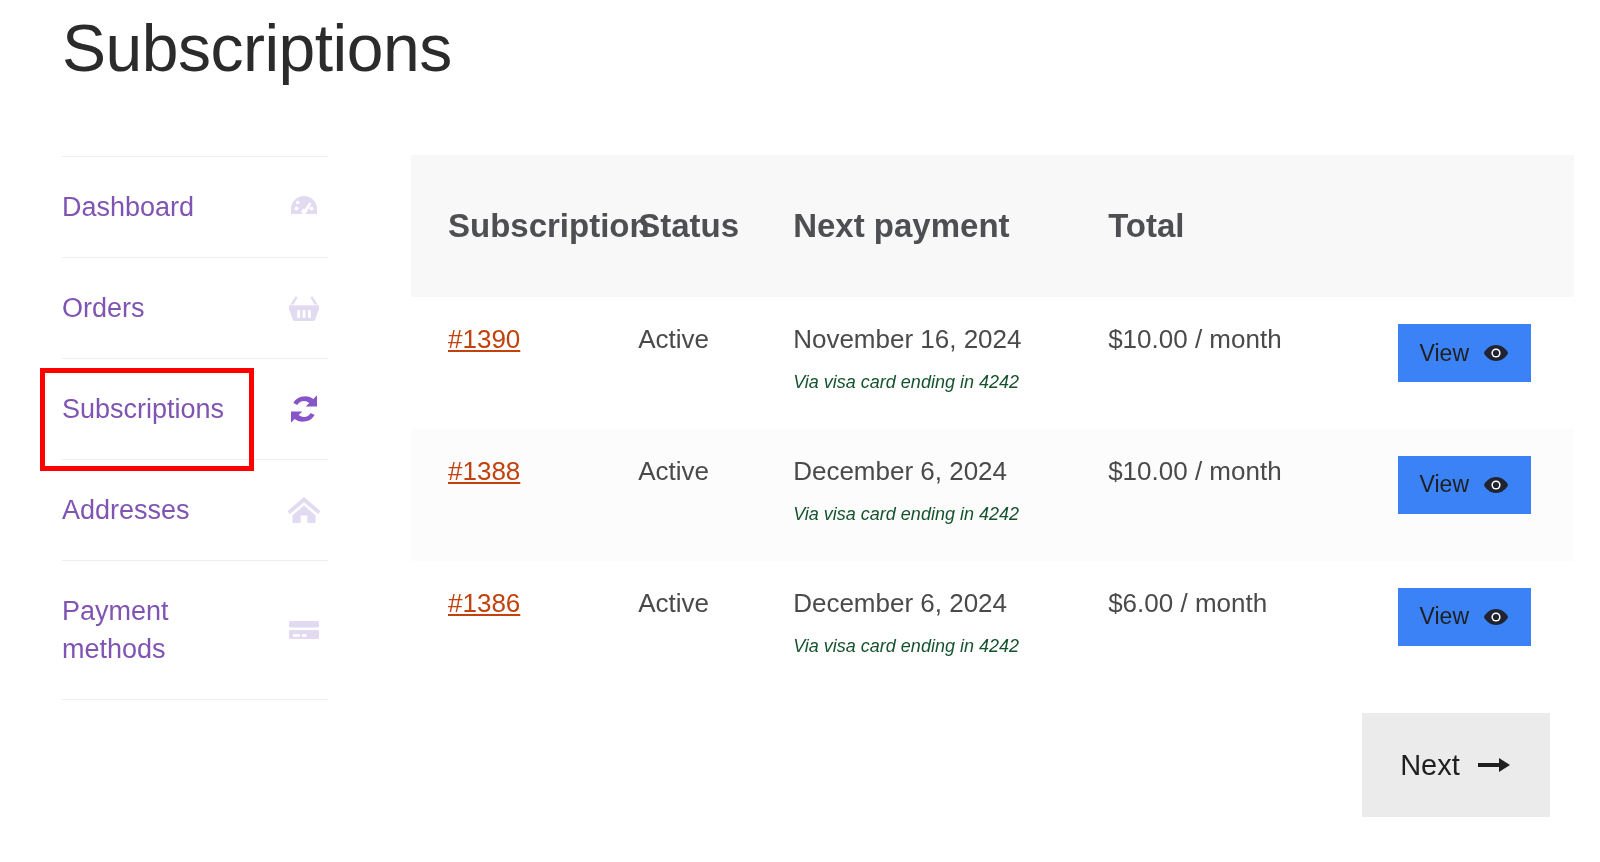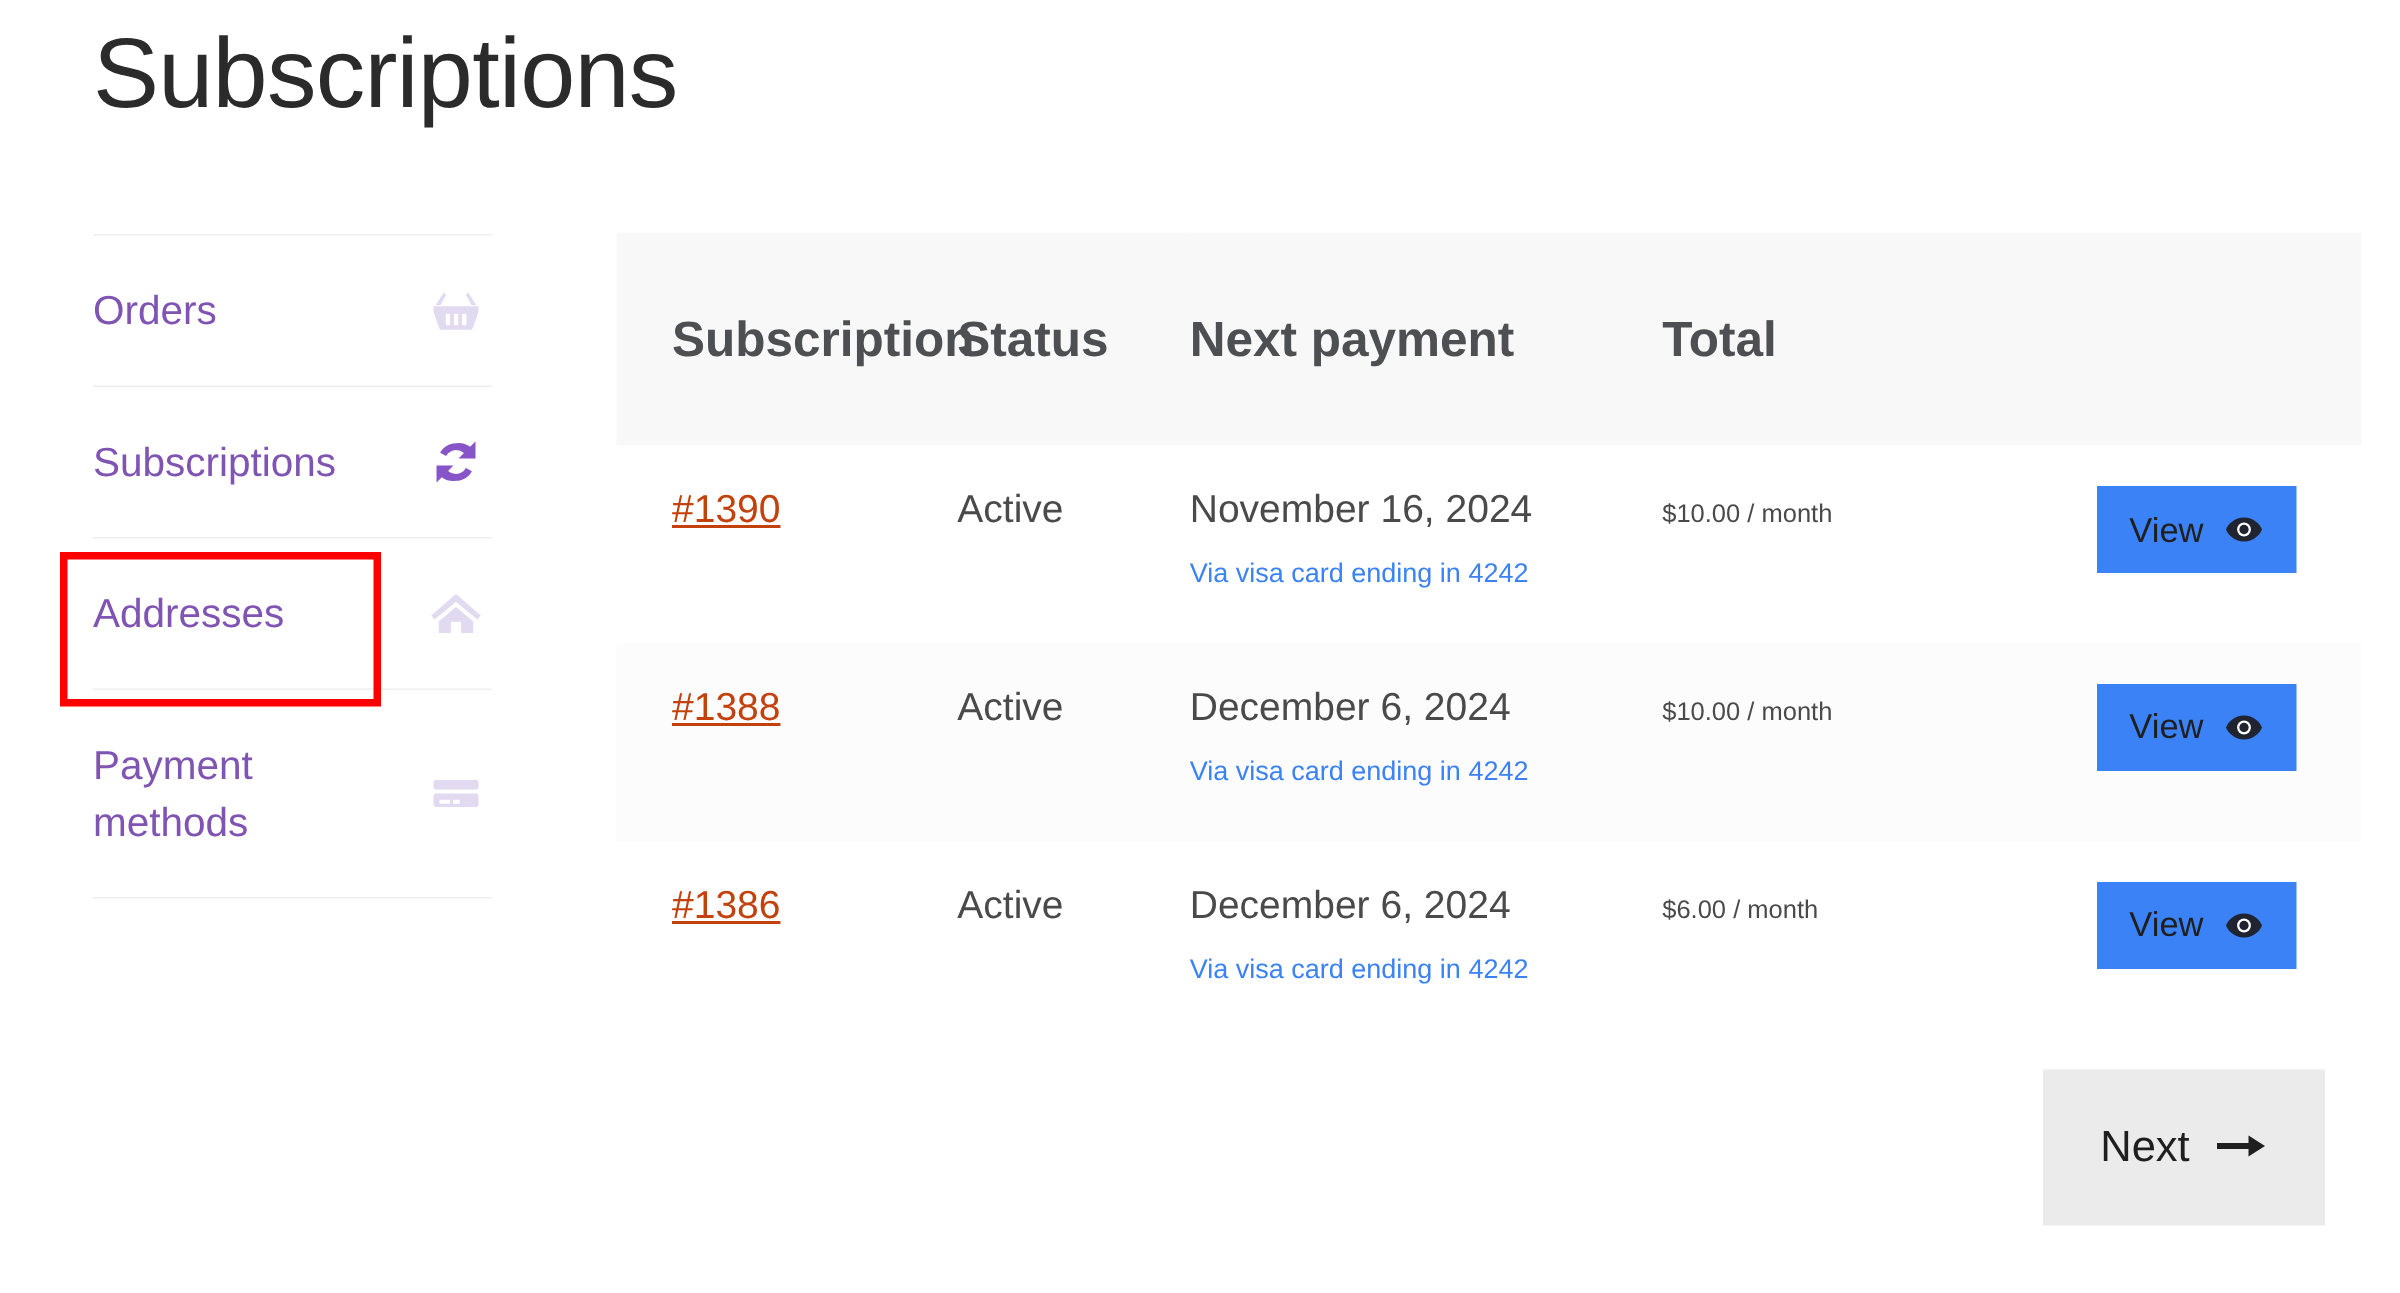--- a/index.html
+++ b/index.html
@@ -125,26 +125,27 @@
 
   .sub-link {
     color: #c2410c;
     text-decoration: underline;
     font-size: 26px;
   }
   .next-date { display: block; font-size: 26px; color: #4a4a4a; line-height: 1.2; }
   .next-sub {
     display: block;
     font-size: 18px;
-    color: #3b82f6;
+    color: #14532d;
     margin-top: 17px;
     line-height: 1.2;
+    font-style: italic;
   }
   .status-text { font-size: 26px; color: #4a4a4a; }
-  .total-text  { font-size: 17px; color: #4a4a4a; }
+  .total-text  { font-size: 26px; color: #4a4a4a; }
 
   td.col-act { text-align: right; padding-right: 43px !important; }
   .btn-view {
     display: inline-flex;
     align-items: center;
     justify-content: center;
     gap: 14px;
     background: #3b82f6;
     color: #1f1f1f;
     font-size: 23px;
@@ -186,20 +187,33 @@
 </style>
 </head>
 <body>
 
 <div class="page">
 
   <h1 class="page-title">Subscriptions</h1>
 
   <nav class="sidebar">
 
+    <div class="nav-item">
+      <span class="nav-label">Dashboard</span>
+      <span class="nav-icon">
+        <svg width="40" height="40" viewBox="0 0 40 40">
+          <path class="icon-muted" d="M20 9C12.8 9 7 14.8 7 22v5h26v-5c0-7.2-5.8-13-13-13z"></path>
+          <circle cx="12.5" cy="21.5" r="2" fill="#ffffff"></circle>
+          <circle cx="27.5" cy="21.5" r="2" fill="#ffffff"></circle>
+          <circle cx="13.8" cy="15.6" r="1.8" fill="#ffffff"></circle>
+          <path d="M19.2 24.6l6.4-9.4 1.8 1.3-5.4 9.5z" fill="#ffffff"></path>
+          <circle cx="20" cy="24.3" r="2.6" fill="#ffffff"></circle>
+        </svg>
+      </span>
+    </div>
 
     <div class="nav-item">
       <span class="nav-label">Orders</span>
       <span class="nav-icon">
         <svg width="40" height="40" viewBox="0 0 40 40">
           <path class="icon-muted" d="M13.6 9.4l-1.9-1.2-5.3 8.3h3.2zM26.4 9.4l1.9-1.2 5.3 8.3h-3.2z"></path>
           <path class="icon-muted" d="M5 17.2h30v3.2a2 2 0 0 1-.2.9l-3.6 10.3a2 2 0 0 1-1.9 1.3H10.7a2 2 0 0 1-1.9-1.3L5.2 21.3a2 2 0 0 1-.2-.9z"></path>
           <rect x="13.2" y="22.2" width="2.9" height="7.6" fill="#ffffff"></rect>
           <rect x="18.6" y="22.2" width="2.9" height="7.6" fill="#ffffff"></rect>
           <rect x="24" y="22.2" width="2.9" height="7.6" fill="#ffffff"></rect>

